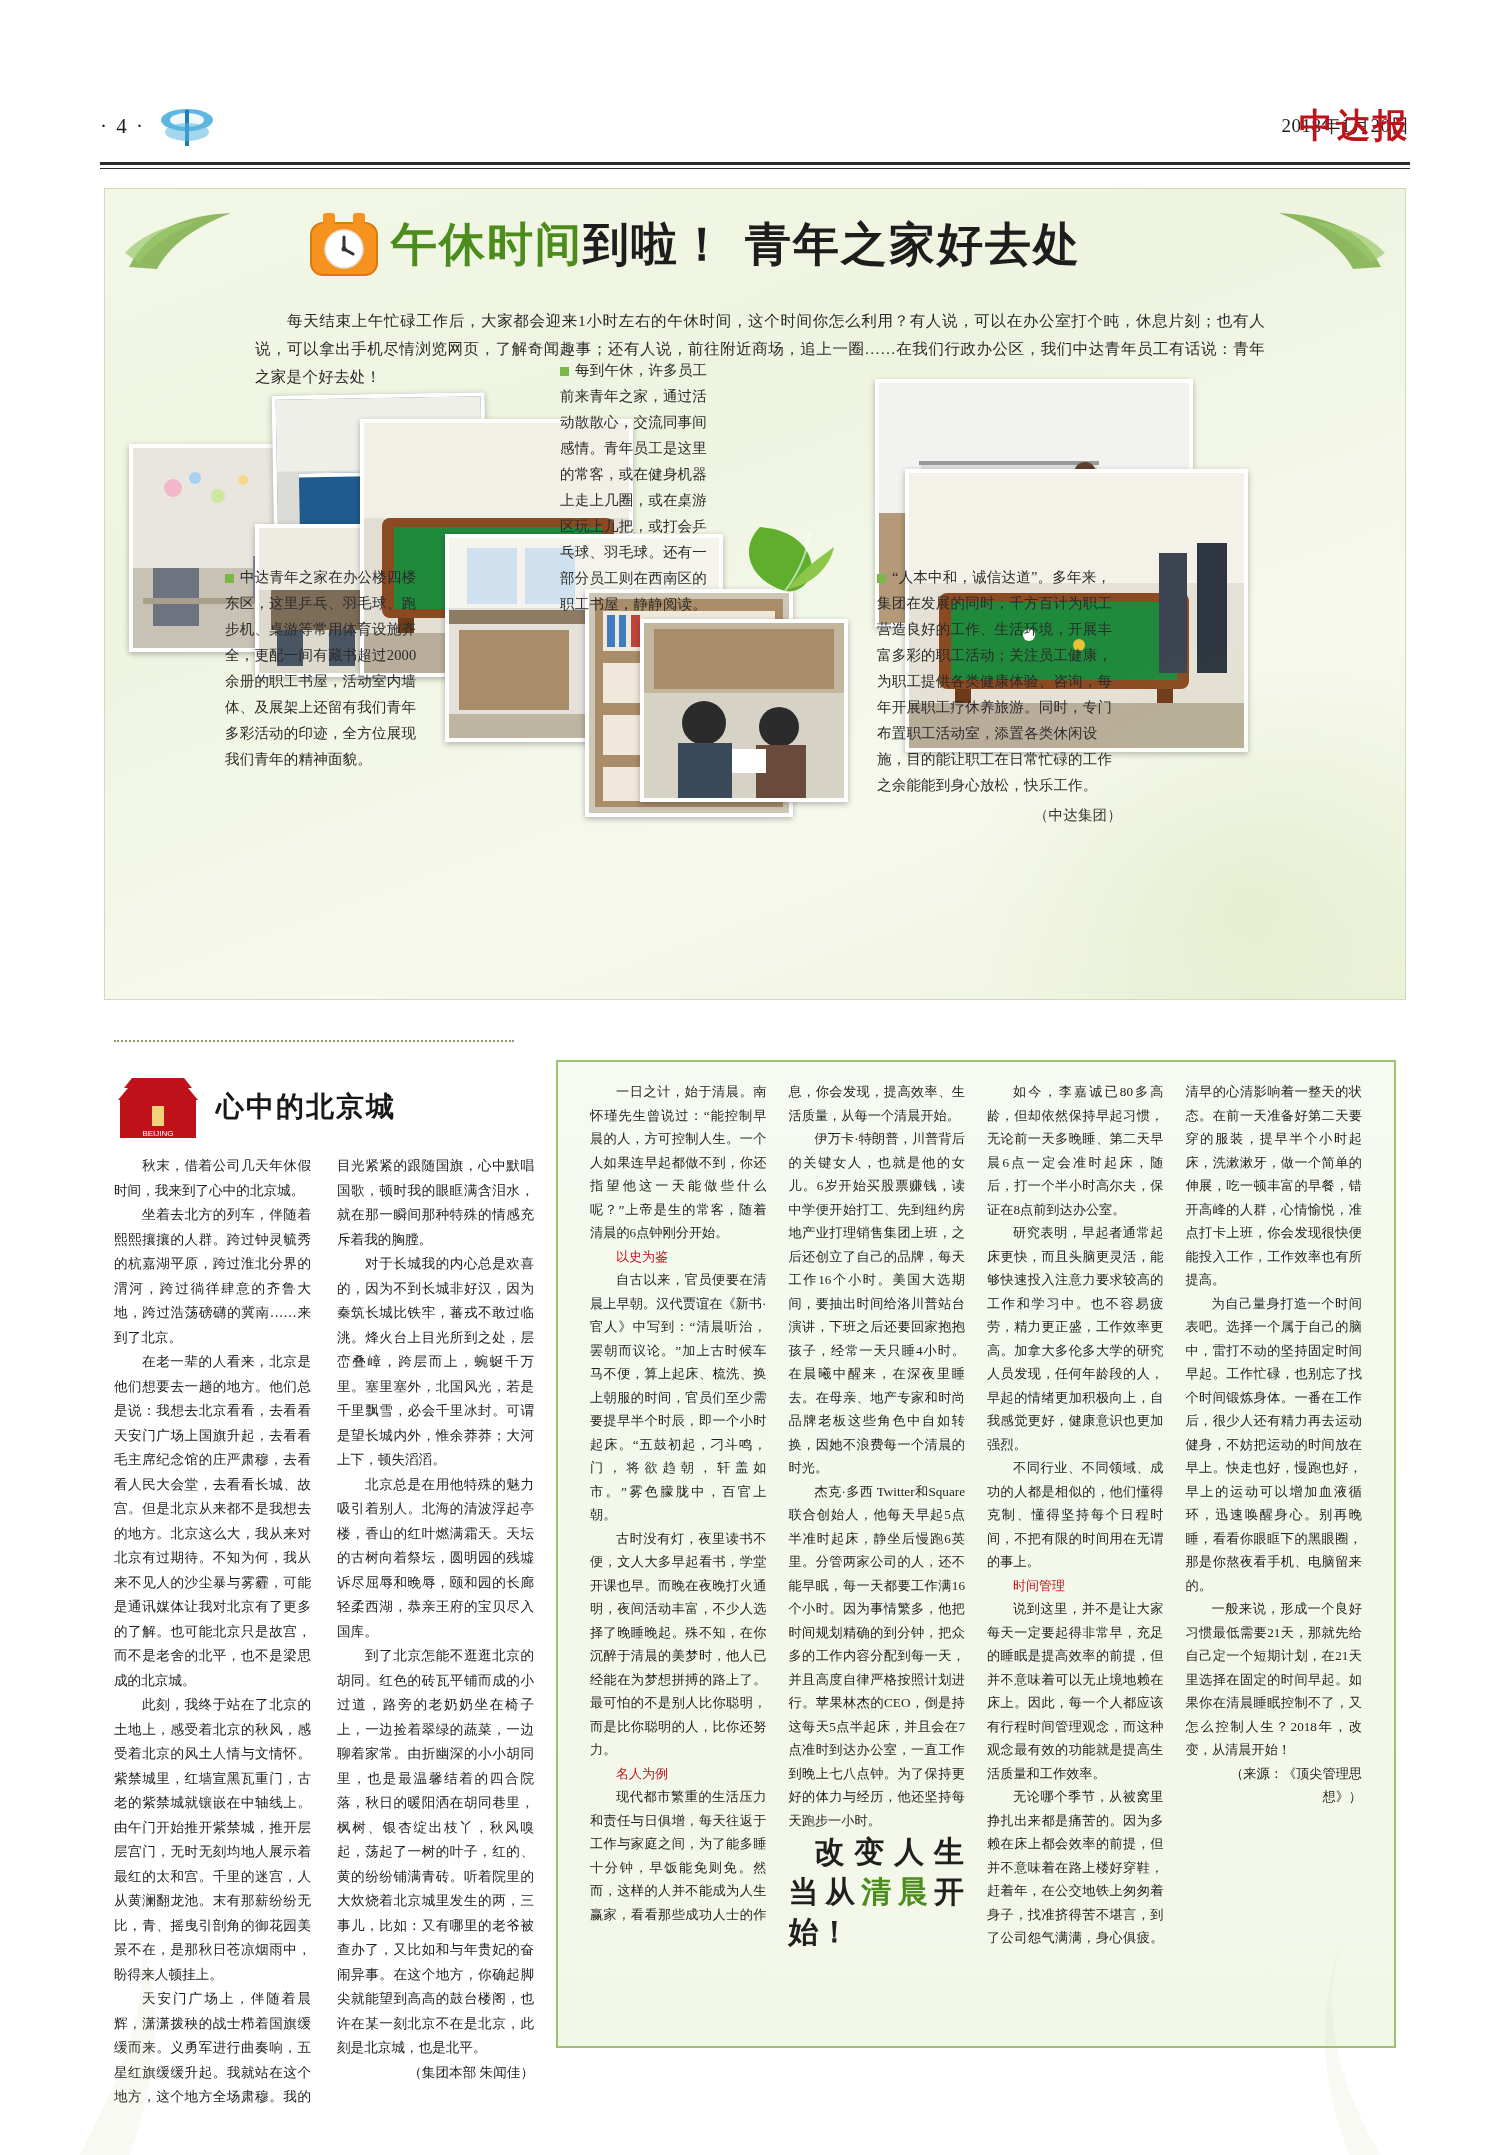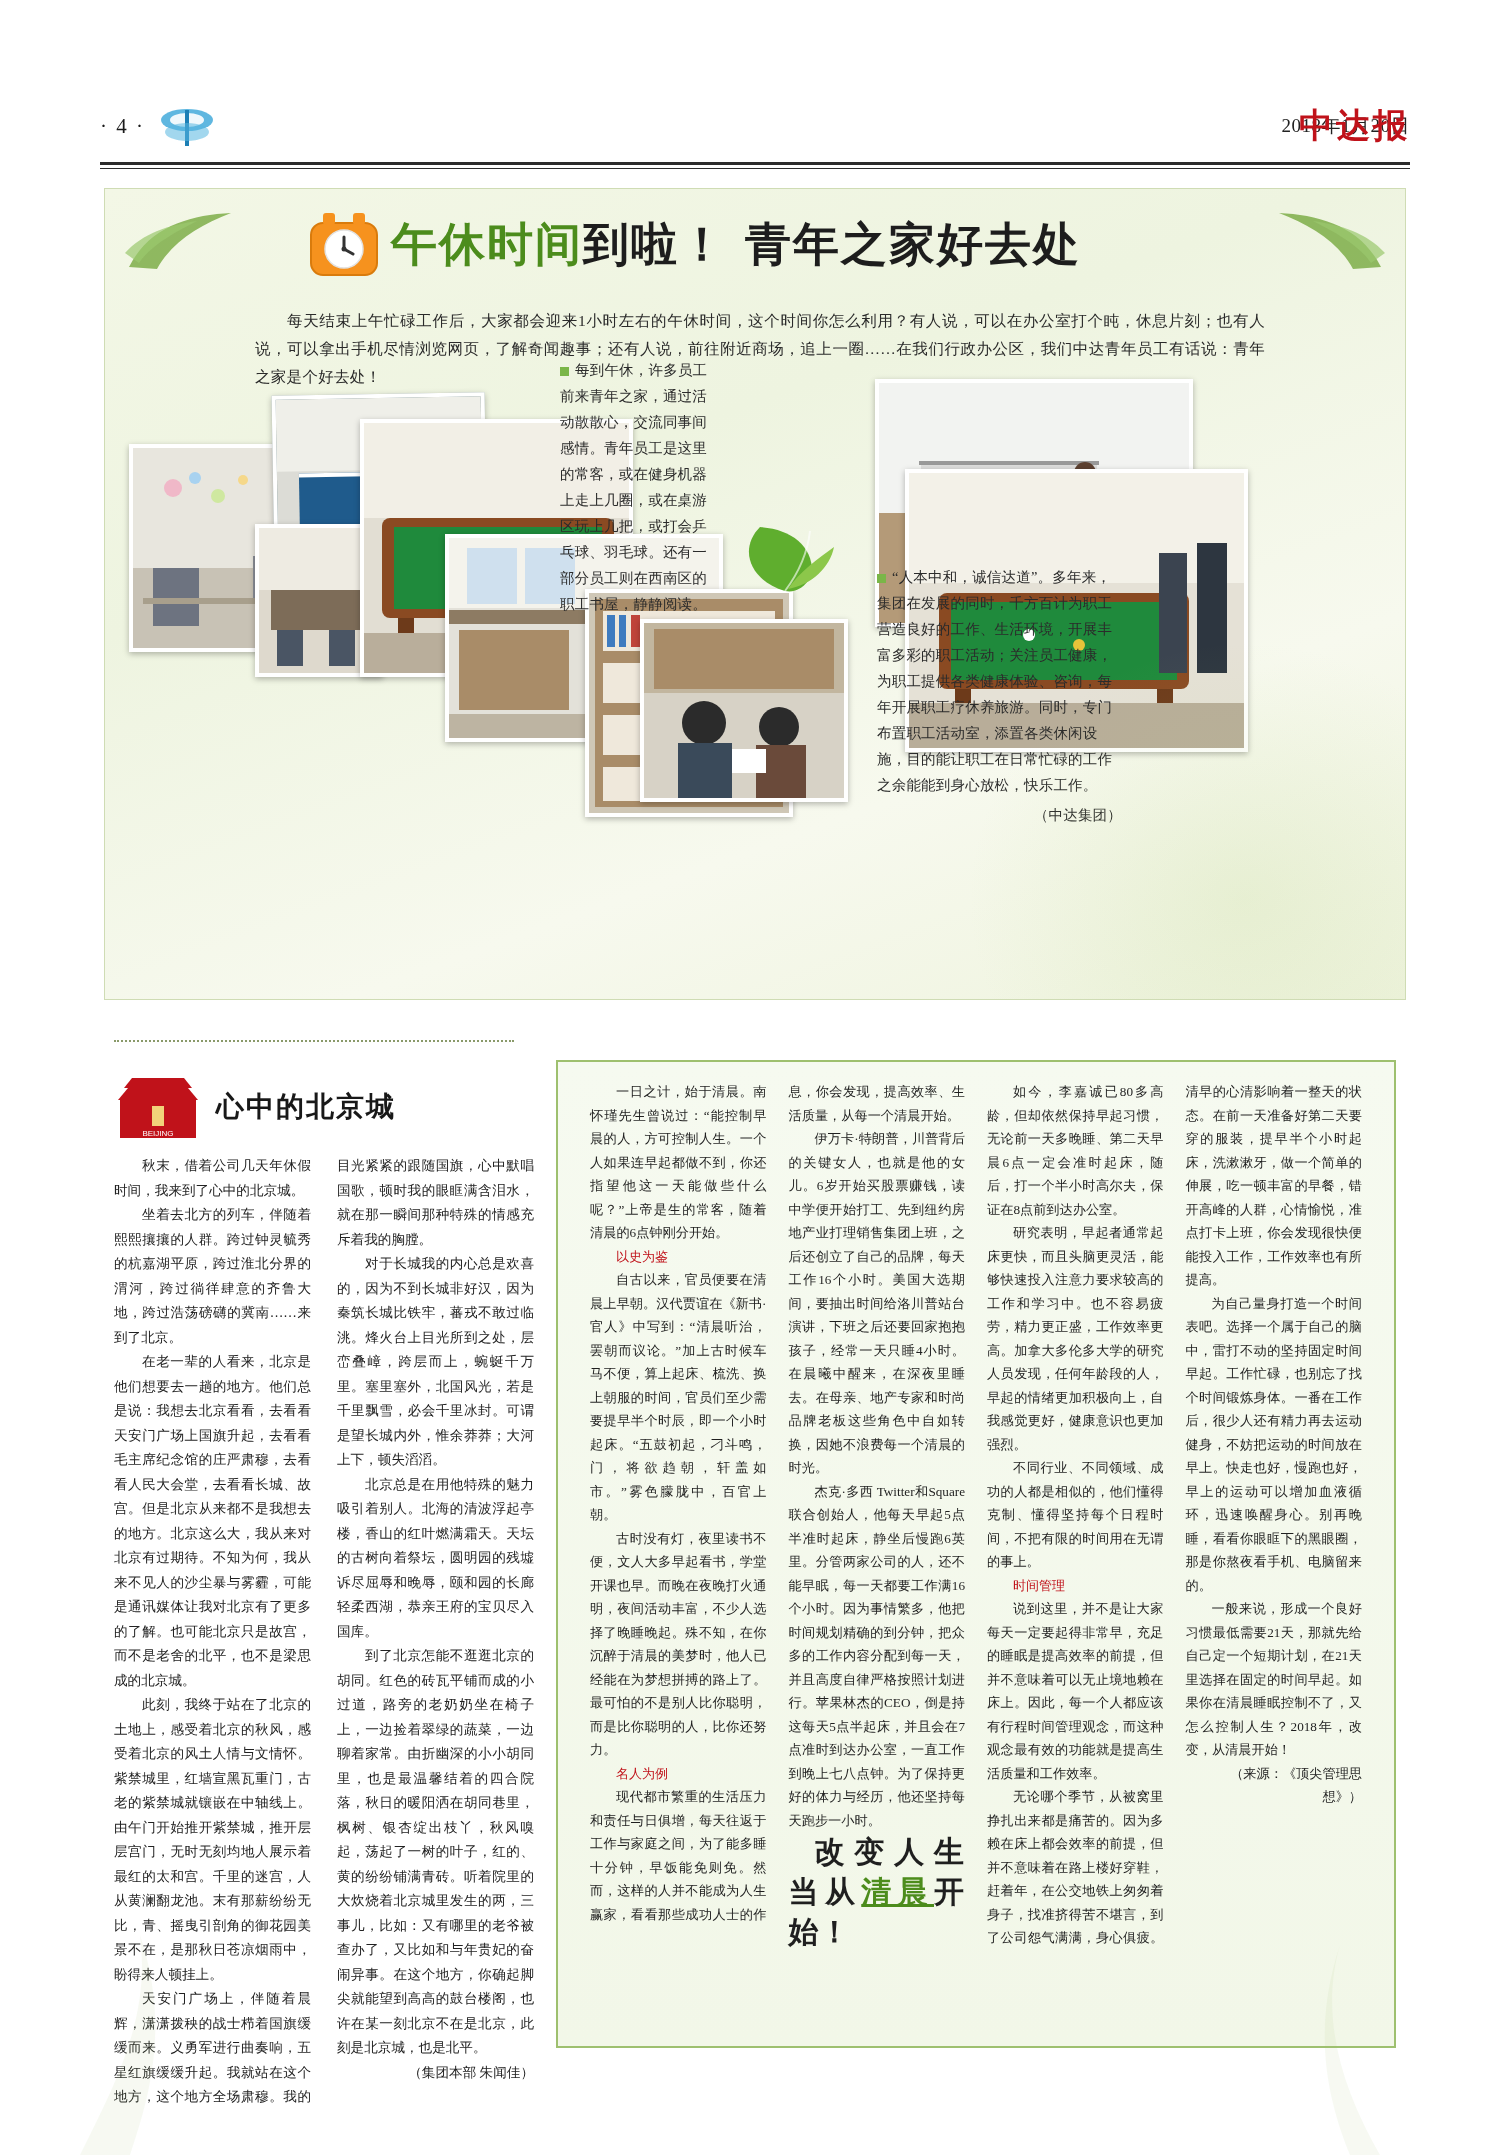--- a/index.html
+++ b/index.html
@@ -264,21 +264,21 @@
   .big-title-inline {
     font-size: 30px;
     font-weight: bold;
     font-family: "DejaVu Serif", serif;
     line-height: 40px;
     text-indent: 0;
     margin: 10px 0 8px 0;
     letter-spacing: 1px;
     break-inside: avoid;
   }
-  .big-title-inline .g { color: #4c8c1c; text-decoration: underline; }
+  .big-title-inline .g { color: #4c8c1c; }
   .source-line {
     text-indent: 0;
     text-align: right;
   }
 
   
   .bottom-deco {
     position: absolute;
     left: 0; bottom: 0;
     width: 1506px; height: 260px;
@@ -470,20 +470,23 @@
     <span class="leaf-green">
       <svg width="110" height="80" viewBox="0 0 110 80">
         <path d="M55 72 C20 62 8 30 30 8 C62 10 84 28 82 56 C74 70 64 74 55 72 Z" fill="#5fae2e"></path>
         <path d="M55 72 C70 52 78 30 80 12" stroke="#ffffff" stroke-width="2" fill="none" opacity=".6"></path>
         <path d="M58 70 C82 66 100 48 104 28 C88 40 70 52 58 70 Z" fill="#8cc74a"></path>
       </svg>
     </span>
 
     <div class="cap cap-mid">
       <span class="bullet"></span><span>每到午休，许多员工前来青年之家，通过活动散散心，交流同事间感情。青年员工是这里的常客，或在健身机器上走上几圈，或在桌游区玩上几把，或打会乒乓球、羽毛球。还有一部分员工则在西南区的职工书屋，静静阅读。</span>
+    </div>
+    <div class="cap cap-left">
+      <span class="bullet"></span><span>中达青年之家在办公楼四楼东区，这里乒乓、羽毛球、跑步机、桌游等常用体育设施齐全，更配一间有藏书超过2000余册的职工书屋，活动室内墙体、及展架上还留有我们青年多彩活动的印迹，全方位展现我们青年的精神面貌。</span>
     </div>
     <div class="cap cap-right">
       <span class="bullet"></span><span>“人本中和，诚信达道”。多年来，集团在发展的同时，千方百计为职工营造良好的工作、生活环境，开展丰富多彩的职工活动；关注员工健康，为职工提供各类健康体验、咨询，每年开展职工疗休养旅游。同时，专门布置职工活动室，添置各类休闲设施，目的能让职工在日常忙碌的工作之余能能到身心放松，快乐工作。</span>
       <span class="cap-sign">（中达集团）</span>
     </div>
   </div>
 
   <div class="lower">
     <div class="dotted-rule"></div>
 

